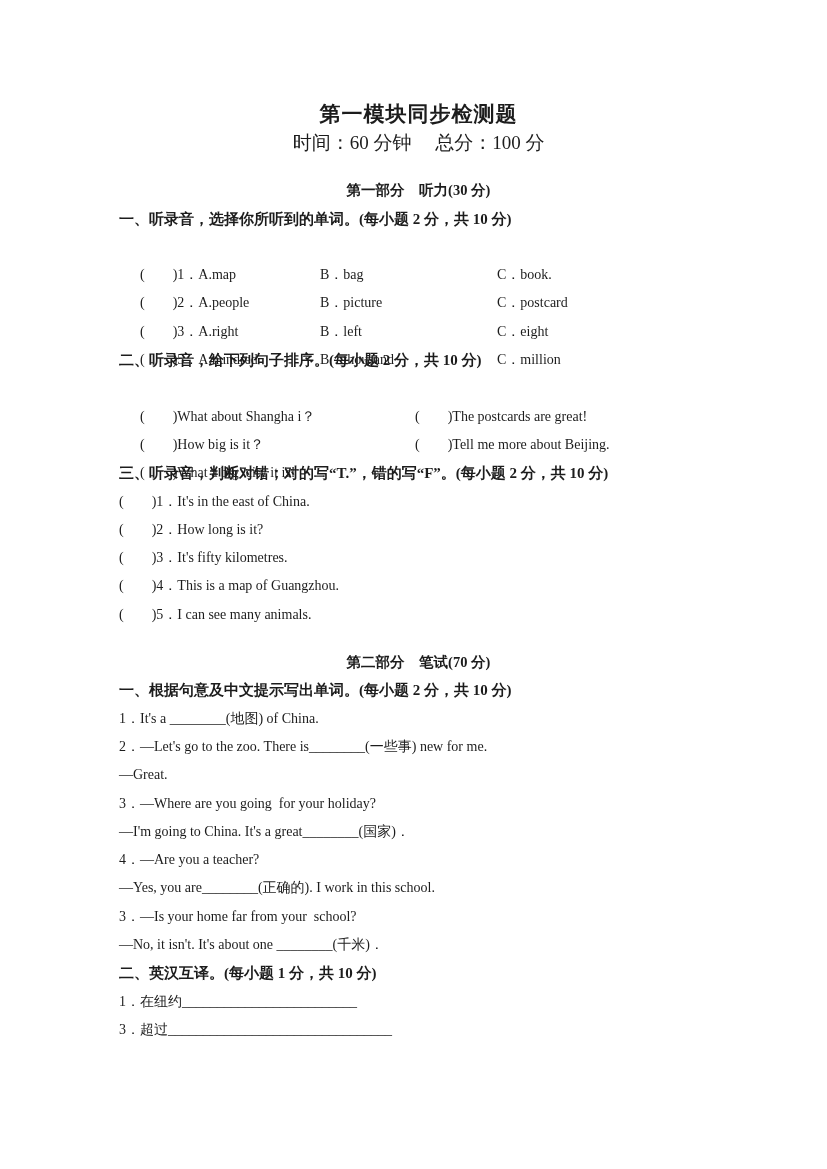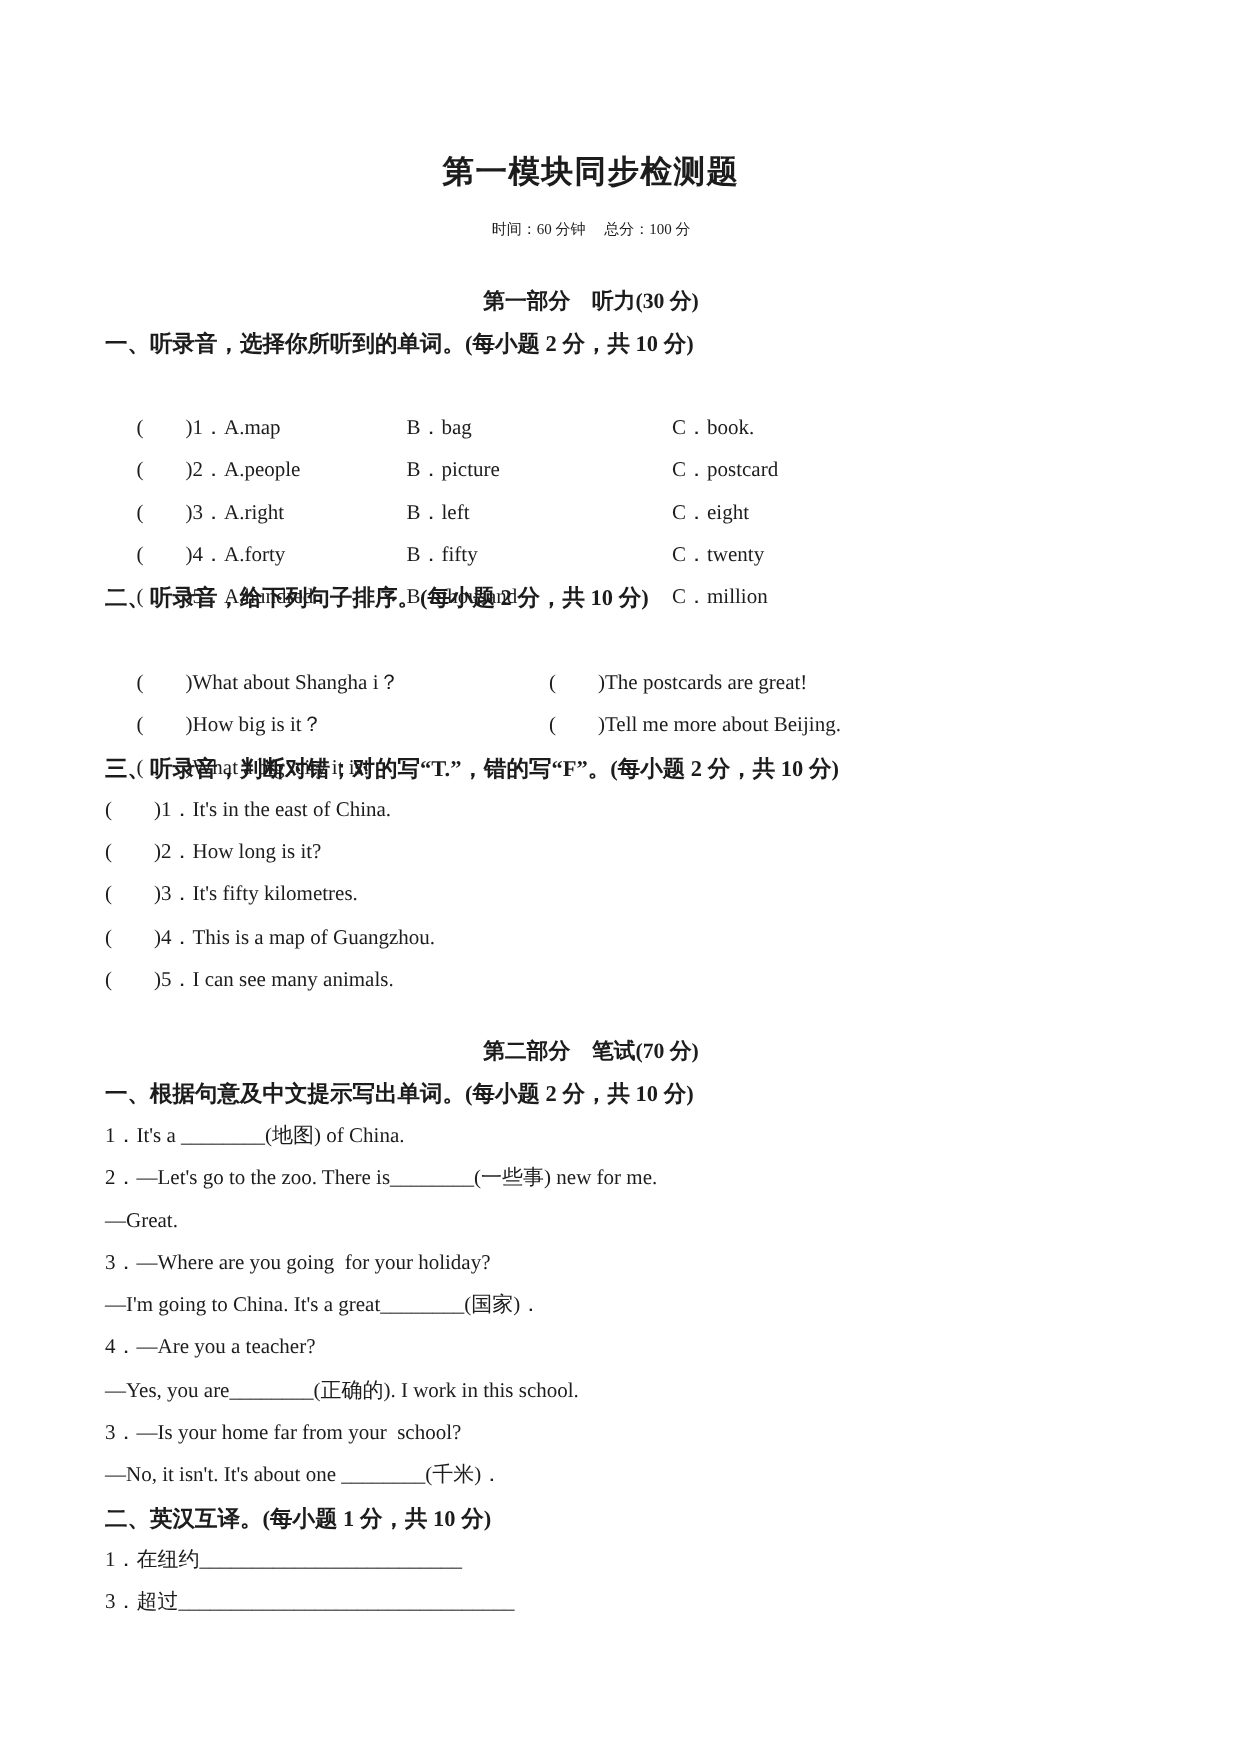--- a/index.html
+++ b/index.html
@@ -4,31 +4,31 @@
 <style>
   html,body{margin:0;padding:0;background:#ffffff;}
   .page{
     position:relative;
     width:827px;height:1169px;
     background:#ffffff;
     color:#1c1c1c;
     font-family:"Liberation Serif","DejaVu Serif",serif;
     overflow:hidden;
   }
-  .inner{padding:99px 85px 0 70px;}
+  .inner{padding:99px 85px 0 119px;}
   .center{text-align:center;position:relative;left:-12px;}
   .title{
     font-size:21px;font-weight:bold;letter-spacing:1px;
     line-height:30px;height:30px;
   }
   .line{
     font-size:14px;line-height:28.3px;height:28.3px;
     white-space:pre-wrap;
   }
-  .meta{margin-top:11px;font-size:10px;}
+  .meta{font-size:19px;}
   .part-heading{margin-top:19px;font-weight:bold;font-size:14.5px;}
   .sec-heading{font-weight:bold;font-size:15px;}
   .c1{display:inline-block;width:180px;}
   .c2{display:inline-block;width:177px;}
   .ol{display:inline-block;width:275px;}
 </style>
 </head>
 <body>
 
 <div class="page">
@@ -41,23 +41,20 @@
     <div class="line sec-heading">一、听录音，选择你所听到的单词。(每小题 2 分，共 10 分)</div>
 
     <div class="line">
       <span class="c1">(　　)1．A.map</span><span class="c2">B．bag</span><span class="c3">C．book.</span>
     </div>
     <div class="line">
       <span class="c1">(　　)2．A.people</span><span class="c2">B．picture</span><span class="c3">C．postcard</span>
     </div>
     <div class="line">
       <span class="c1">(　　)3．A.right</span><span class="c2">B．left</span><span class="c3">C．eight</span>
-    </div>
-    <div class="line">
-      <span class="c1">(　　)4．A.forty</span><span class="c2">B．fifty</span><span class="c3">C．twenty</span>
     </div>
     <div class="line">
       <span class="c1">(　　)5．A.hundred</span><span class="c2">B．thousand</span><span class="c3">C．million</span>
     </div>
 
     <div class="line sec-heading">二、听录音，给下列句子排序。(每小题 2 分，共 10 分)</div>
 
     <div class="line">
       <span class="ol">(　　)What about Shangha i？</span><span class="or">(　　)The postcards are great!</span>
     </div>

